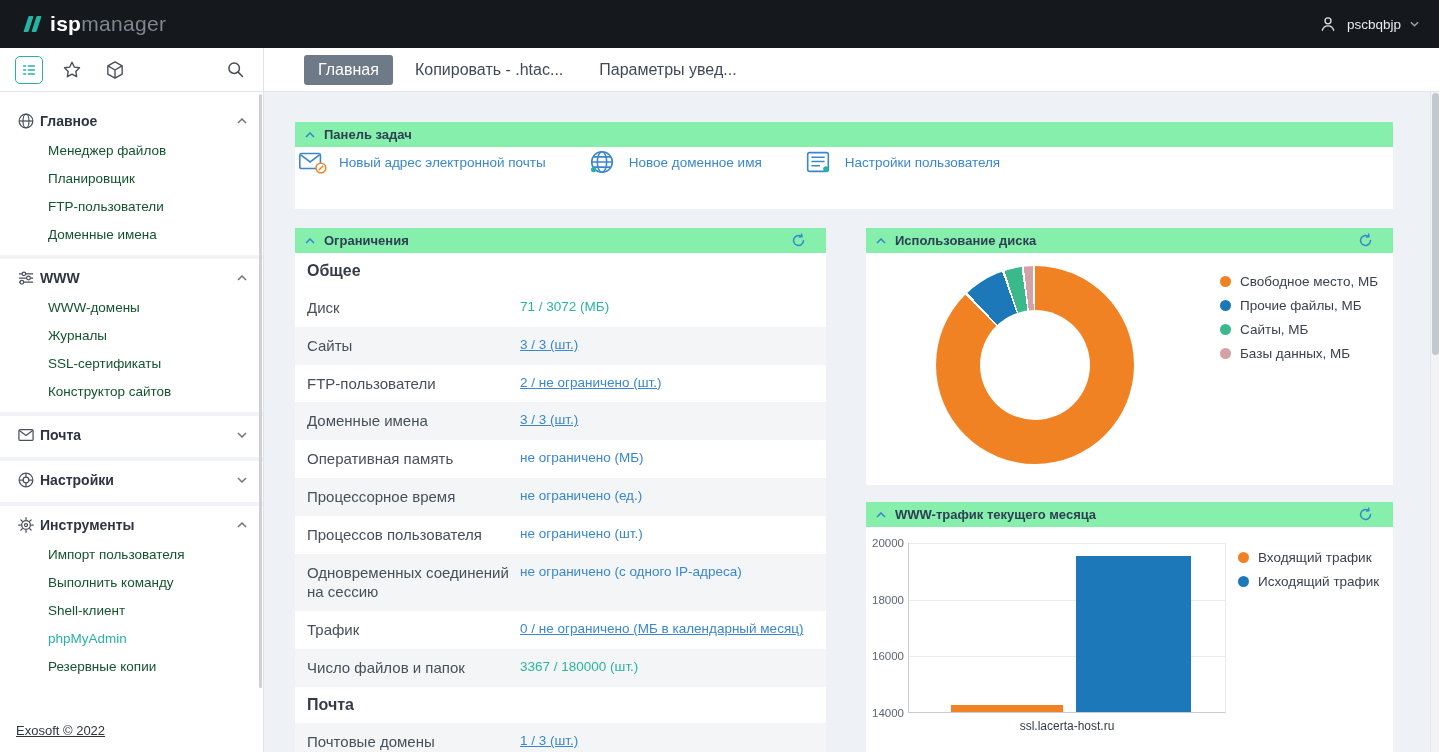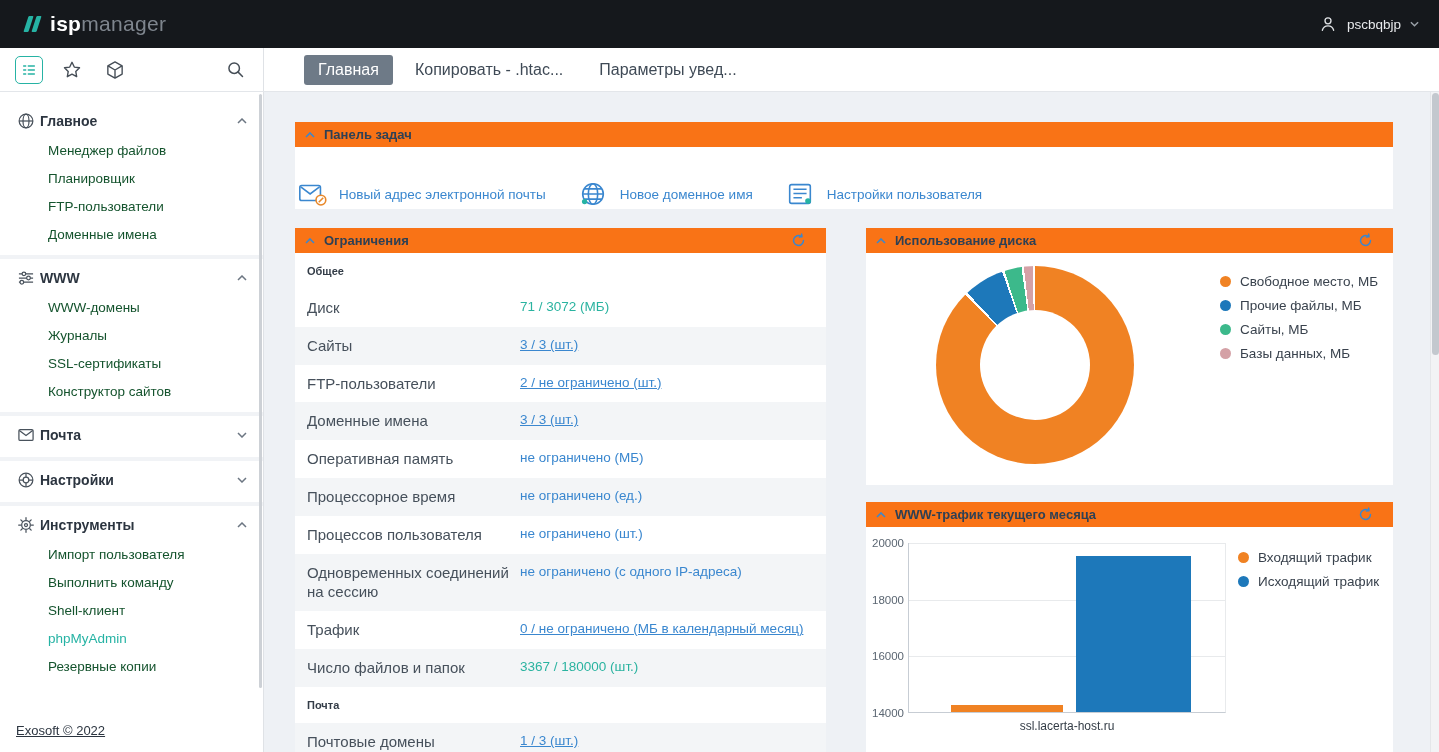--- a/index.html
+++ b/index.html
@@ -38,36 +38,36 @@
   .glabel { margin-left:4px; font-size:14px; font-weight:700; color:#2c3540; }
   .gchev { margin-left:auto; display:flex; }
   .item { height:28px; line-height:28px; padding-left:48px; font-size:13.5px; color:#14532d; cursor:pointer; white-space:nowrap; }
   .item.active { color:#26b3a4; }
   .sb-footer { position:absolute; left:16px; bottom:14px; font-size:13px; color:#2c3540; text-decoration:underline; cursor:pointer; }
   .sb-scroll { position:absolute; right:1px; top:2px; width:3px; height:594px; background:#cdd1d6; border-radius:2px; cursor:pointer; }
 
   
   .content { position:absolute; top:92px; left:264px; right:0; bottom:0; background:#eef1f5; padding:30px 46px 0 31px; overflow:hidden; }
 
-  .panel-head { height:25px; background:#f97316; display:flex; align-items:center; padding:0 10px; cursor:pointer; }
+  .panel-head { height:25px; background:#86efac; display:flex; align-items:center; padding:0 10px; cursor:pointer; }
   .ph-chev { display:flex; margin-right:9px; }
   .ph-title { font-size:13px; font-weight:700; color:#2e4054; }
   .ph-refresh { margin-left:auto; margin-right:10px; display:flex; cursor:pointer; }
 
-  .tasks-body { background:#fff; height:62px; display:flex; align-items:flex-end; gap:24px; padding:0 2px; }
+  .tasks-body { background:#fff; height:62px; display:flex; align-items:flex-start; gap:33px; padding:0 2px; }
   .task-link { display:flex; align-items:center; gap:12px; cursor:pointer; padding-right:8px; }
   .task-label { font-size:13.5px; color:#3a87cf; }
 
   .cols { display:flex; gap:40px; margin-top:19px; align-items:flex-start; }
   .col-left { width:531px; flex:none; }
   .col-right { flex:1; }
 
   
   .limits-body { background:#fff; }
-  .sec-head { height:36px; display:flex; align-items:center; padding:0 12px; font-size:11px; font-weight:700; color:#333c47; }
+  .sec-head { height:36px; display:flex; align-items:center; padding:0 12px; font-size:16px; font-weight:700; color:#333c47; }
   .lrow { display:flex; padding:9px 12px; min-height:36px; align-items:flex-start; }
   .lrow.alt { background:#f3f5f7; }
   .lrow .lbl { width:213px; flex:none; font-size:15px; color:#46505b; line-height:1.32; padding-right:10px; }
   .lrow .val { flex:1; font-size:13.5px; line-height:1.32; }
   .val.teal { color:#2ab3a0; }
   .val.blue { color:#3a87cf; }
   .val.link { color:#3a87cf; text-decoration:underline; cursor:pointer; }
 
   
   .disk-body { background:#fff; height:232px; position:relative; }

